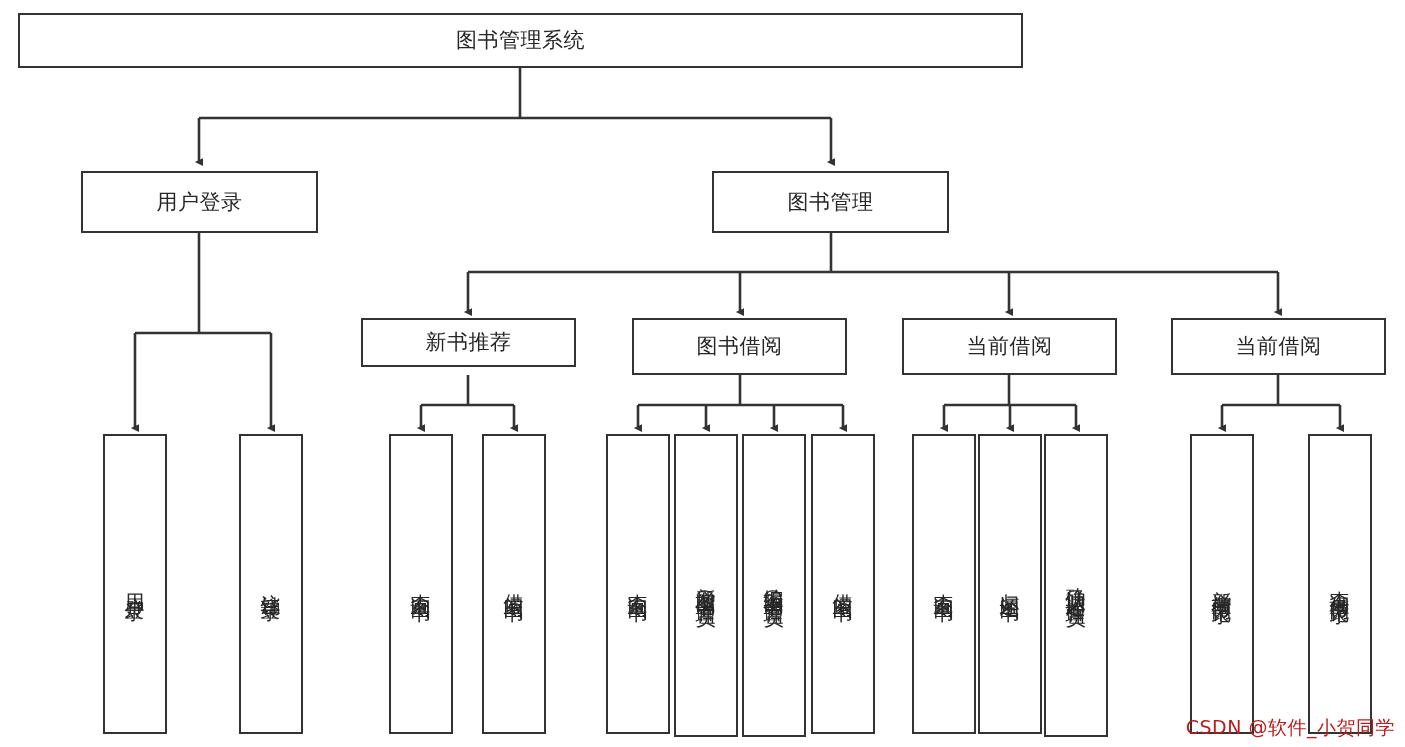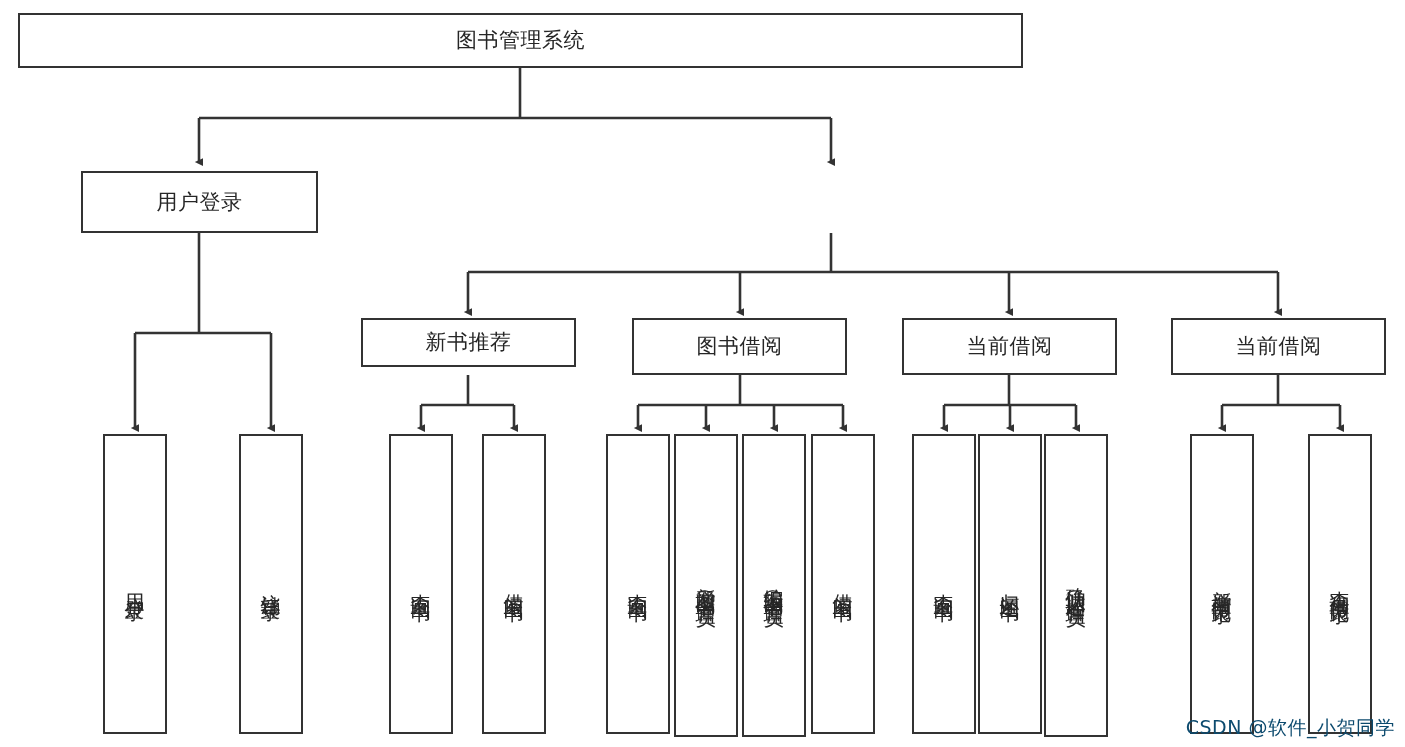--- a/index.html
+++ b/index.html
@@ -56,21 +56,21 @@
     top: 0;
     width: 1405px;
     height: 747px;
     pointer-events: none;
   }
   #watermark {
     position: absolute;
     right: 10px;
     bottom: 6px;
     font-size: 19px;
-    color: #0c4a6e;
+    color: #b91c1c;
     white-space: nowrap;
     letter-spacing: 0.5px;
   }
 </style>
 </head>
 <body>
 
 <div id="diagram-root">
 
   <svg id="edge-layer" viewBox="0 0 1405 747" width="1405" height="747" xmlns="http://www.w3.org/2000/svg">
@@ -123,20 +123,23 @@
     </g>
   </svg>
 
   <div class="node-box" style="left:18px; top:13px; width:1005px; height:55px;">
     <span class="node-label">图书管理系统</span>
   </div>
 
   <div class="node-box" style="left:81px; top:171px; width:237px; height:62px;">
     <span class="node-label">用户登录</span>
   </div>
+  <div class="node-box" style="left:712px; top:171px; width:237px; height:62px;">
+    <span class="node-label">图书管理</span>
+  </div>
 
   <div class="node-box" style="left:361px; top:318px; width:215px; height:49px;">
     <span class="node-label">新书推荐</span>
   </div>
   <div class="node-box" style="left:902px; top:318px; width:215px; height:57px;">
     <span class="node-label">当前借阅</span>
   </div>
   <div class="node-box" style="left:632px; top:318px; width:215px; height:57px;">
     <span class="node-label">图书借阅</span>
   </div>

